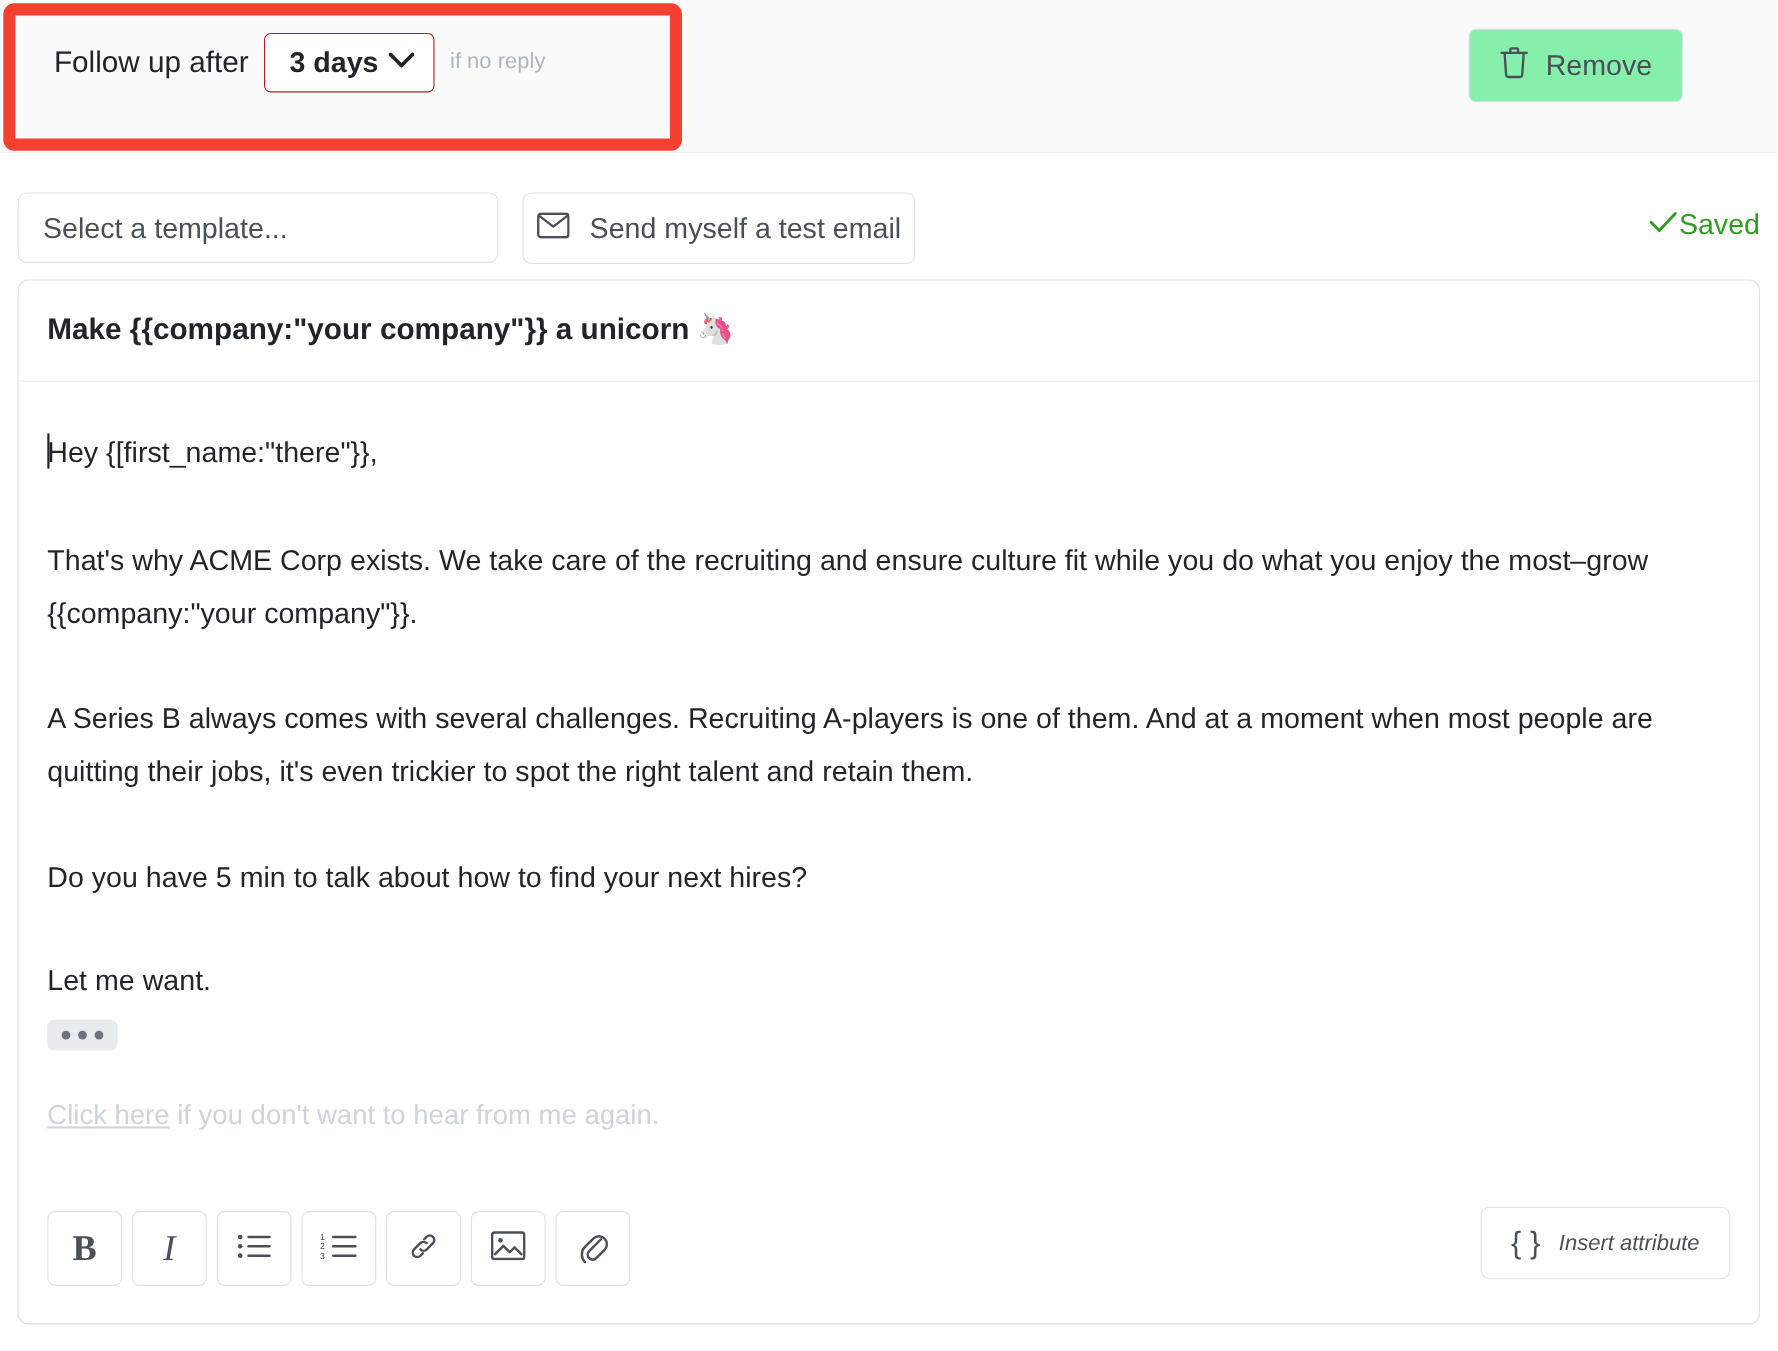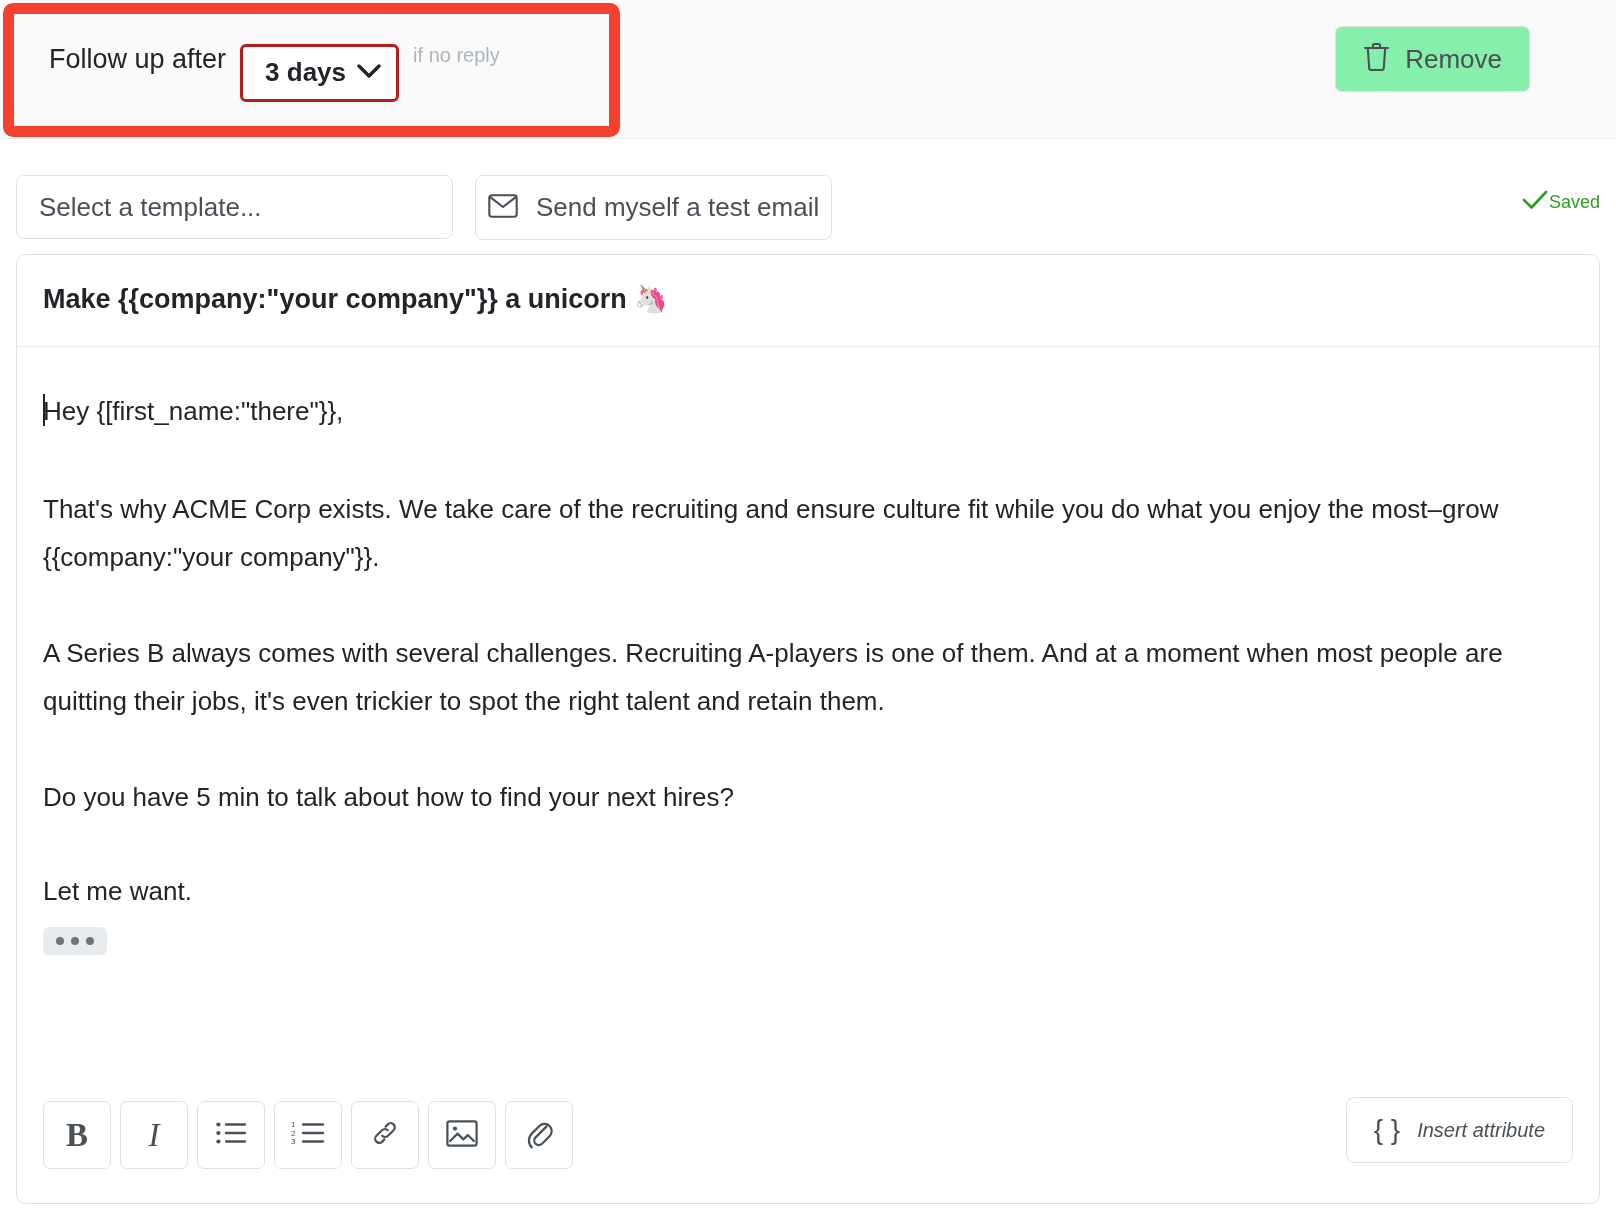--- a/index.html
+++ b/index.html
@@ -25,38 +25,38 @@
     position: absolute;
     left: 0; top: 0;
     width: 1616px;
     height: 139px;
     background: #fafafa;
     border-bottom: 1px solid #eeeeee;
   }
 
   .followup-group {
     position: absolute;
-    left: 49px; top: 44px;
-    display: flex;
-    align-items: flex-start;
+    left: 49px; top: 30px;
+    display: flex;
+    align-items: center;
     gap: 14px;
   }
 
   .followup-label {
     font-size: 27px;
     color: #212529;
     font-weight: 400;
     white-space: nowrap;
   }
 
   .followup-select {
     appearance: none;
     -webkit-appearance: none;
     background: #ffffff;
-    border: 3px solid #b91c1c;
+    border: 1px solid #b91c1c;
     border-radius: 6px;
     font-family: "Liberation Sans", sans-serif;
     font-size: 26px;
     font-weight: bold;
     color: #212529;
     padding: 11px 50px 11px 22px;
     line-height: 1.15;
     cursor: pointer;
   }
 
@@ -150,21 +150,21 @@
     color: #495057;
     white-space: nowrap;
   }
 
   .saved-indicator {
     position: absolute;
     right: 16px; top: 50px;
     display: flex;
     align-items: center;
     gap: 1px;
-    font-size: 18px;
+    font-size: 26px;
     color: #2f9e20;
     white-space: nowrap;
   }
 
   
   .editor-card {
     position: absolute;
     left: 16px; top: 254px;
     width: 1584px;
     height: 950px;
@@ -395,20 +395,21 @@
       <div class="body-p tight">Do you have 5 min to talk about how to find your next hires?</div>
 
       <div class="body-p last">Let me want.</div>
 
       <button class="signature-toggle">
         <span class="dot"></span>
         <span class="dot"></span>
         <span class="dot"></span>
       </button>
 
+      <div class="unsubscribe-line"><span class="lnk">Click here</span><span> if you don't want to hear from me again.</span></div>
     </div>
 
     <div class="bottom-toolbar">
 
       <div class="fmt-buttons">
 
         <div class="fmt-btn">
           <span class="glyph-b">B</span>
         </div>
 

